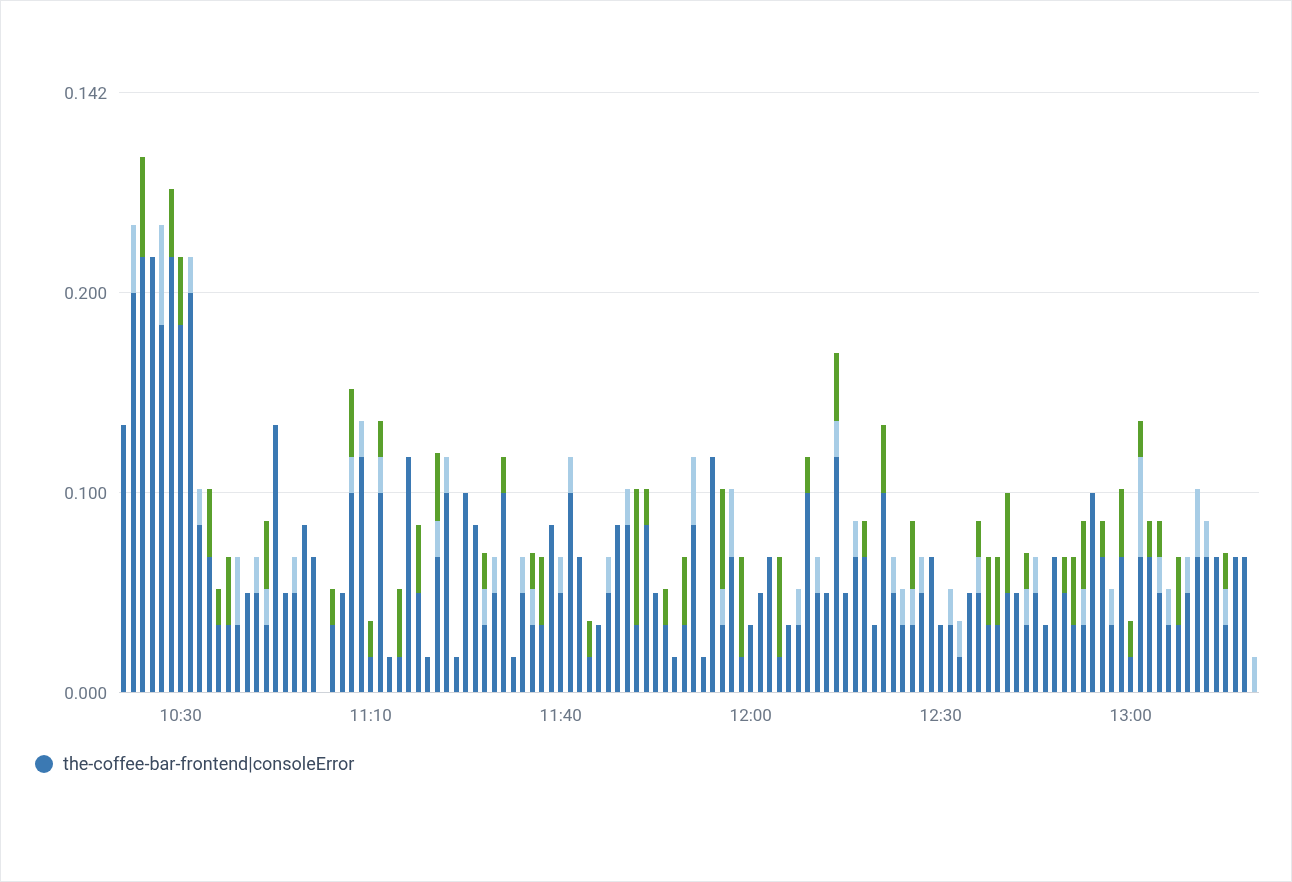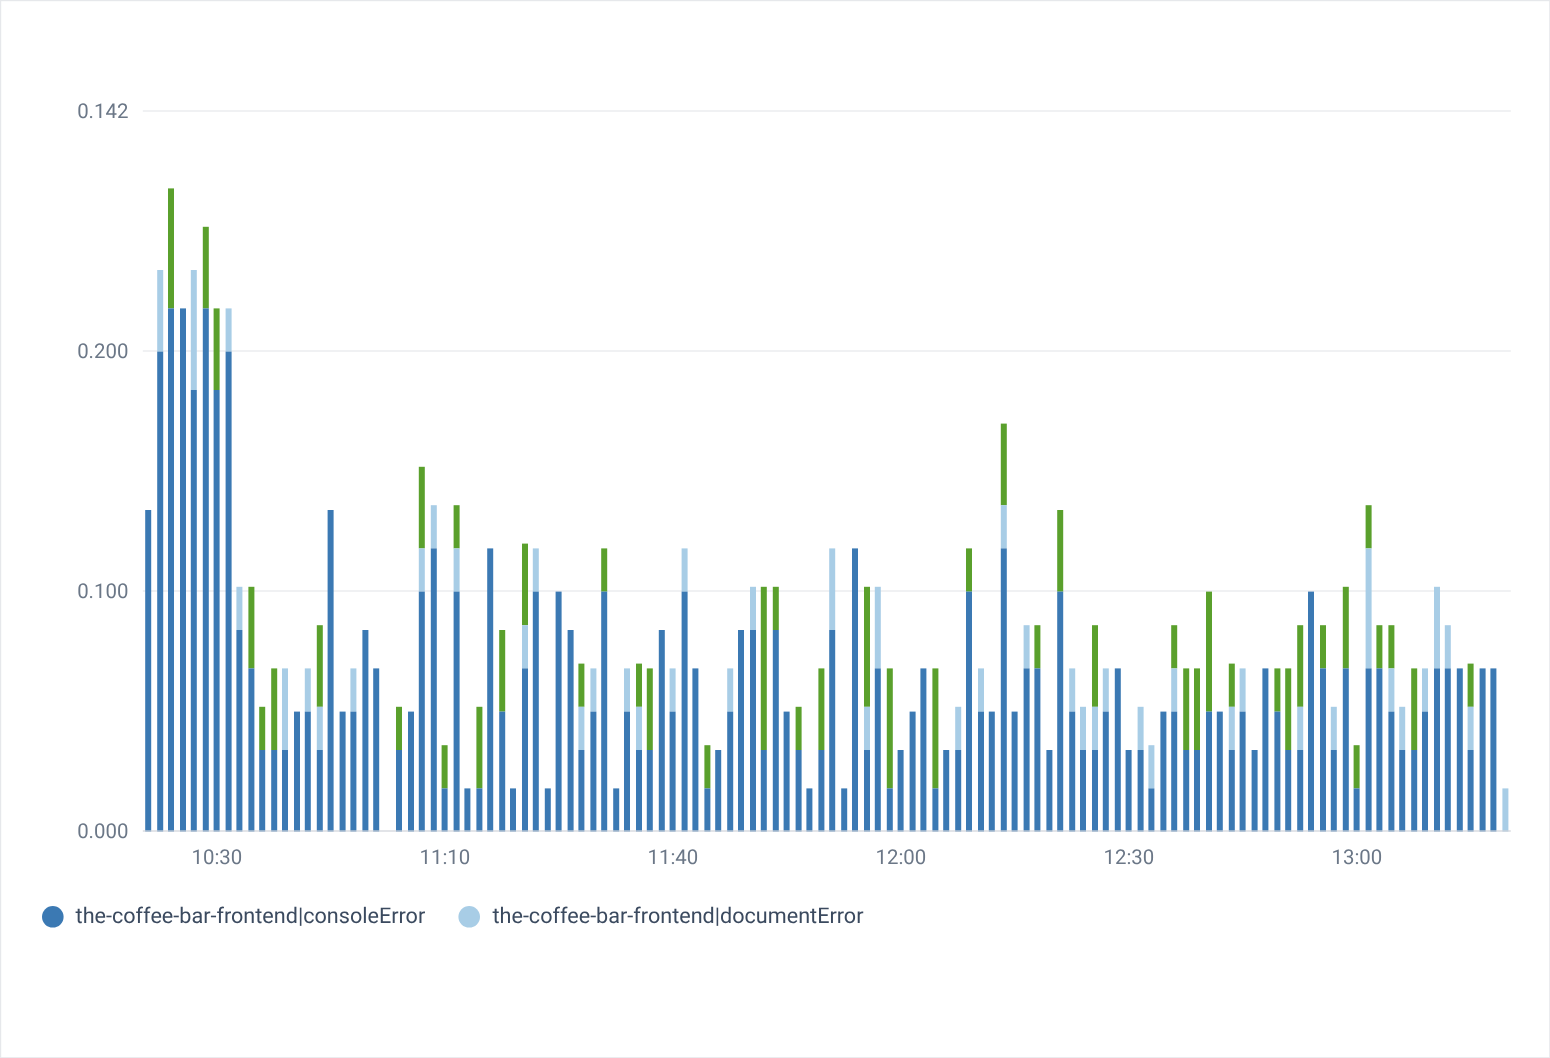--- a/index.html
+++ b/index.html
@@ -600,18 +600,14 @@
         <div class="x-tick-label" style="left: 821.75px;">12:30</div>
         <div class="x-tick-label" style="left: 1011.75px;">13:00</div>
       </div>
   </div>
 
   <div class="legend" id="legend">
       <div class="legend-item">
         <div class="swatch" style="background: rgb(59, 121, 179);"></div>
         <span>the-coffee-bar-frontend|consoleError</span>
       </div>
-      <div class="legend-item">
-        <div class="swatch" style="background: rgb(168, 205, 230);"></div>
-        <span>the-coffee-bar-frontend|documentError</span>
-      </div>
     </div>
 </div>
 
 </body></html>

